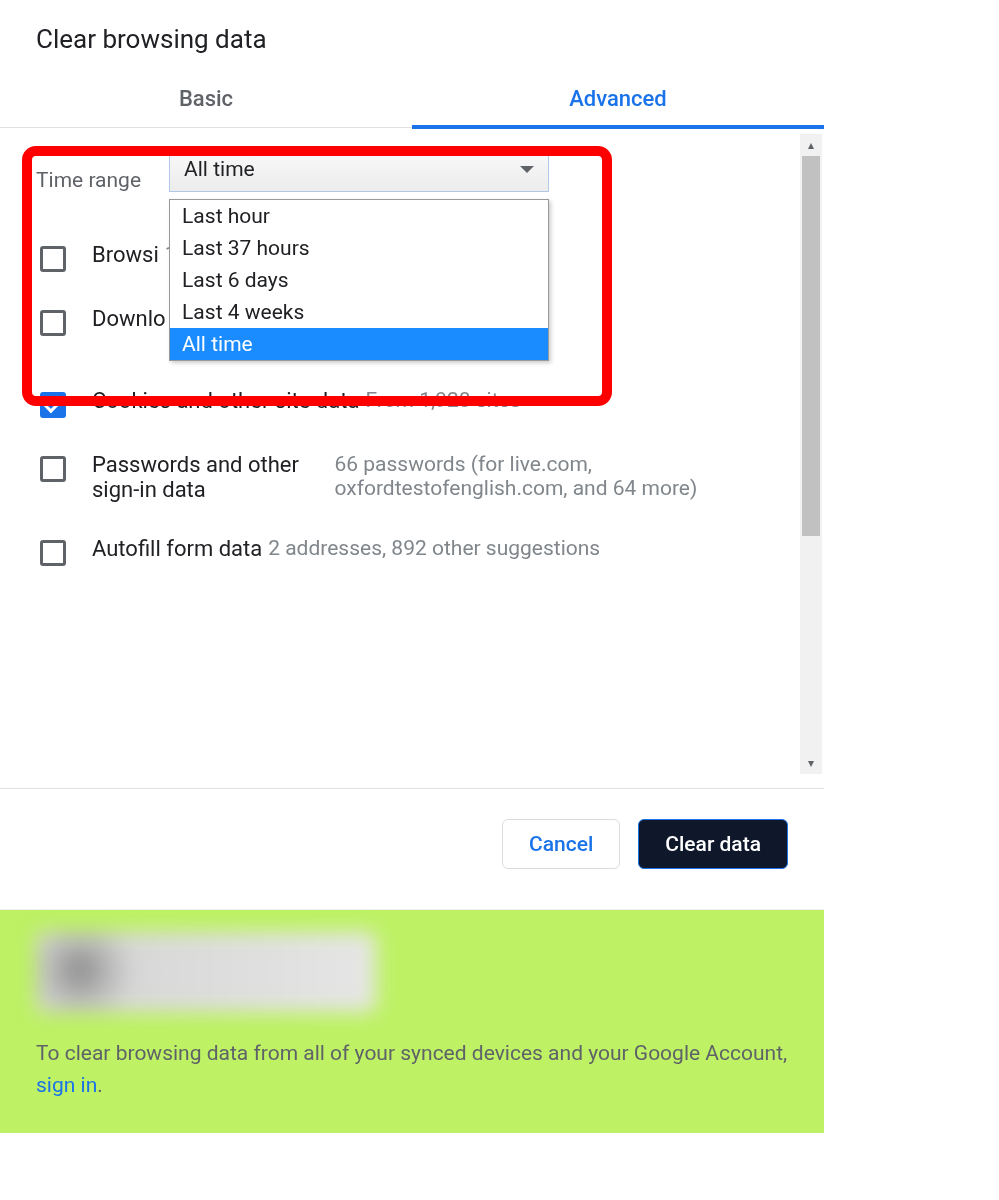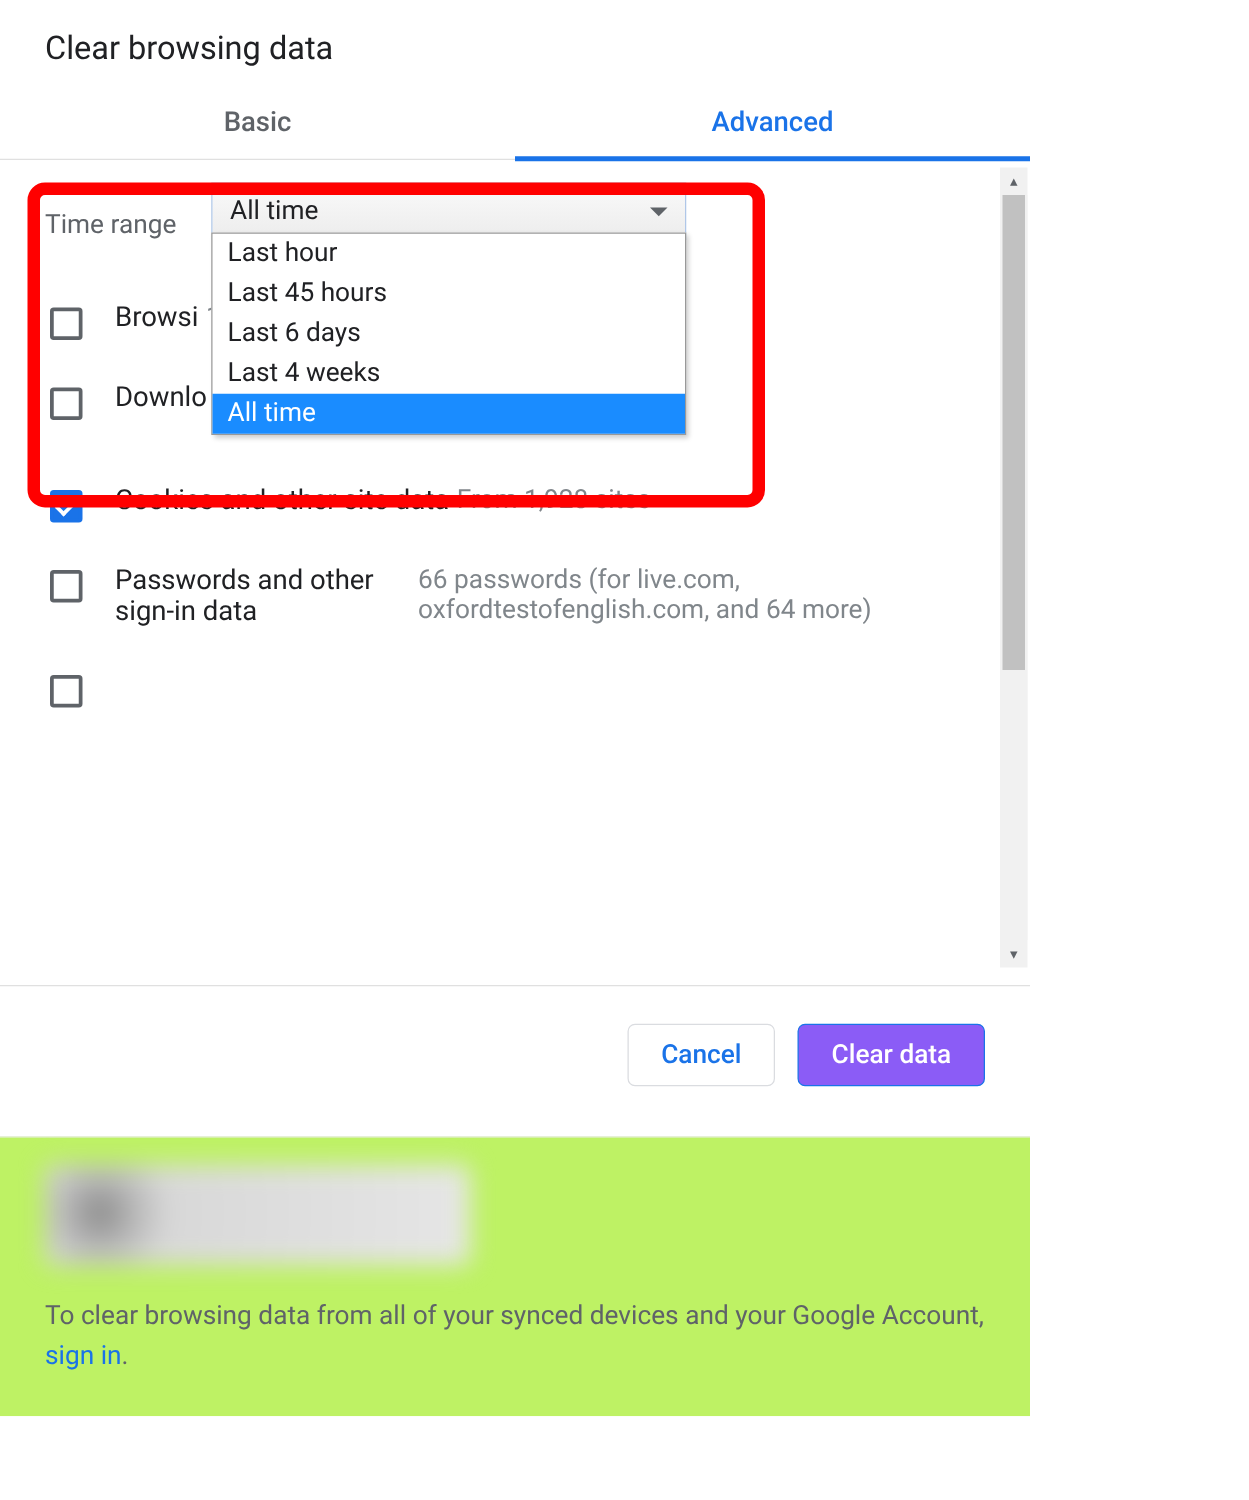--- a/index.html
+++ b/index.html
@@ -107,21 +107,21 @@
     justify-content: space-between;
   }
   .select-current .caret {
     border-left: 7px solid transparent;
     border-right: 7px solid transparent;
     border-top: 7px solid #5f6368;
     width: 0; height: 0;
   }
   .dropdown {
     position: absolute;
-    top: 40px;
+    top: 53px;
     left: 0;
     width: 100%;
     background: #fff;
     border: 1px solid #999;
     z-index: 20;
     box-shadow: 2px 2px 4px rgba(0,0,0,0.2);
   }
   .dropdown-option {
     padding: 4px 12px;
     font-size: 21px;
@@ -192,21 +192,21 @@
     font-size: 21px;
     cursor: pointer;
     font-weight: 500;
   }
   .btn-cancel {
     background: #fff;
     border: 1px solid #dadce0;
     color: #1a73e8;
   }
   .btn-primary {
-    background: #8b5cf6;
+    background: #0f172a;
     border: 1px solid #1a73e8;
     color: #fff;
   }
   .account-section {
     background: #bef264;
     padding: 22px 36px 32px 36px;
     border-top: 1px solid #eee;
   }
   .account-blur {
     width: 340px;
@@ -241,21 +241,21 @@
 
       <div class="time-row">
         <div class="time-label">Time range</div>
         <div class="select-box">
           <div class="select-current">
             <span>All time</span>
             <span class="caret"></span>
           </div>
           <div class="dropdown">
             <div class="dropdown-option">Last hour</div>
-            <div class="dropdown-option">Last 45 hours</div>
+            <div class="dropdown-option">Last 37 hours</div>
             <div class="dropdown-option">Last 6 days</div>
             <div class="dropdown-option">Last 4 weeks</div>
             <div class="dropdown-option selected">All time</div>
           </div>
         </div>
       </div>
 
       <div class="items">
 
         <div class="item">
@@ -285,20 +285,24 @@
         <div class="item">
           <div class="checkbox"></div>
           <div class="item-text">
             <div class="item-title">Passwords and other sign-in data</div>
             <div class="item-sub">66 passwords (for live.com, oxfordtestofenglish.com, and 64 more)</div>
           </div>
         </div>
 
         <div class="item cutoff">
           <div class="checkbox"></div>
+          <div class="item-text">
+            <div class="item-title">Autofill form data</div>
+            <div class="item-sub">2 addresses, 892 other suggestions</div>
+          </div>
         </div>
 
       </div>
     </div>
 
     <div class="scrollbar">
       <div class="scroll-arrow">▴</div>
       <div class="scroll-track">
         <div class="scroll-thumb"></div>
       </div>

